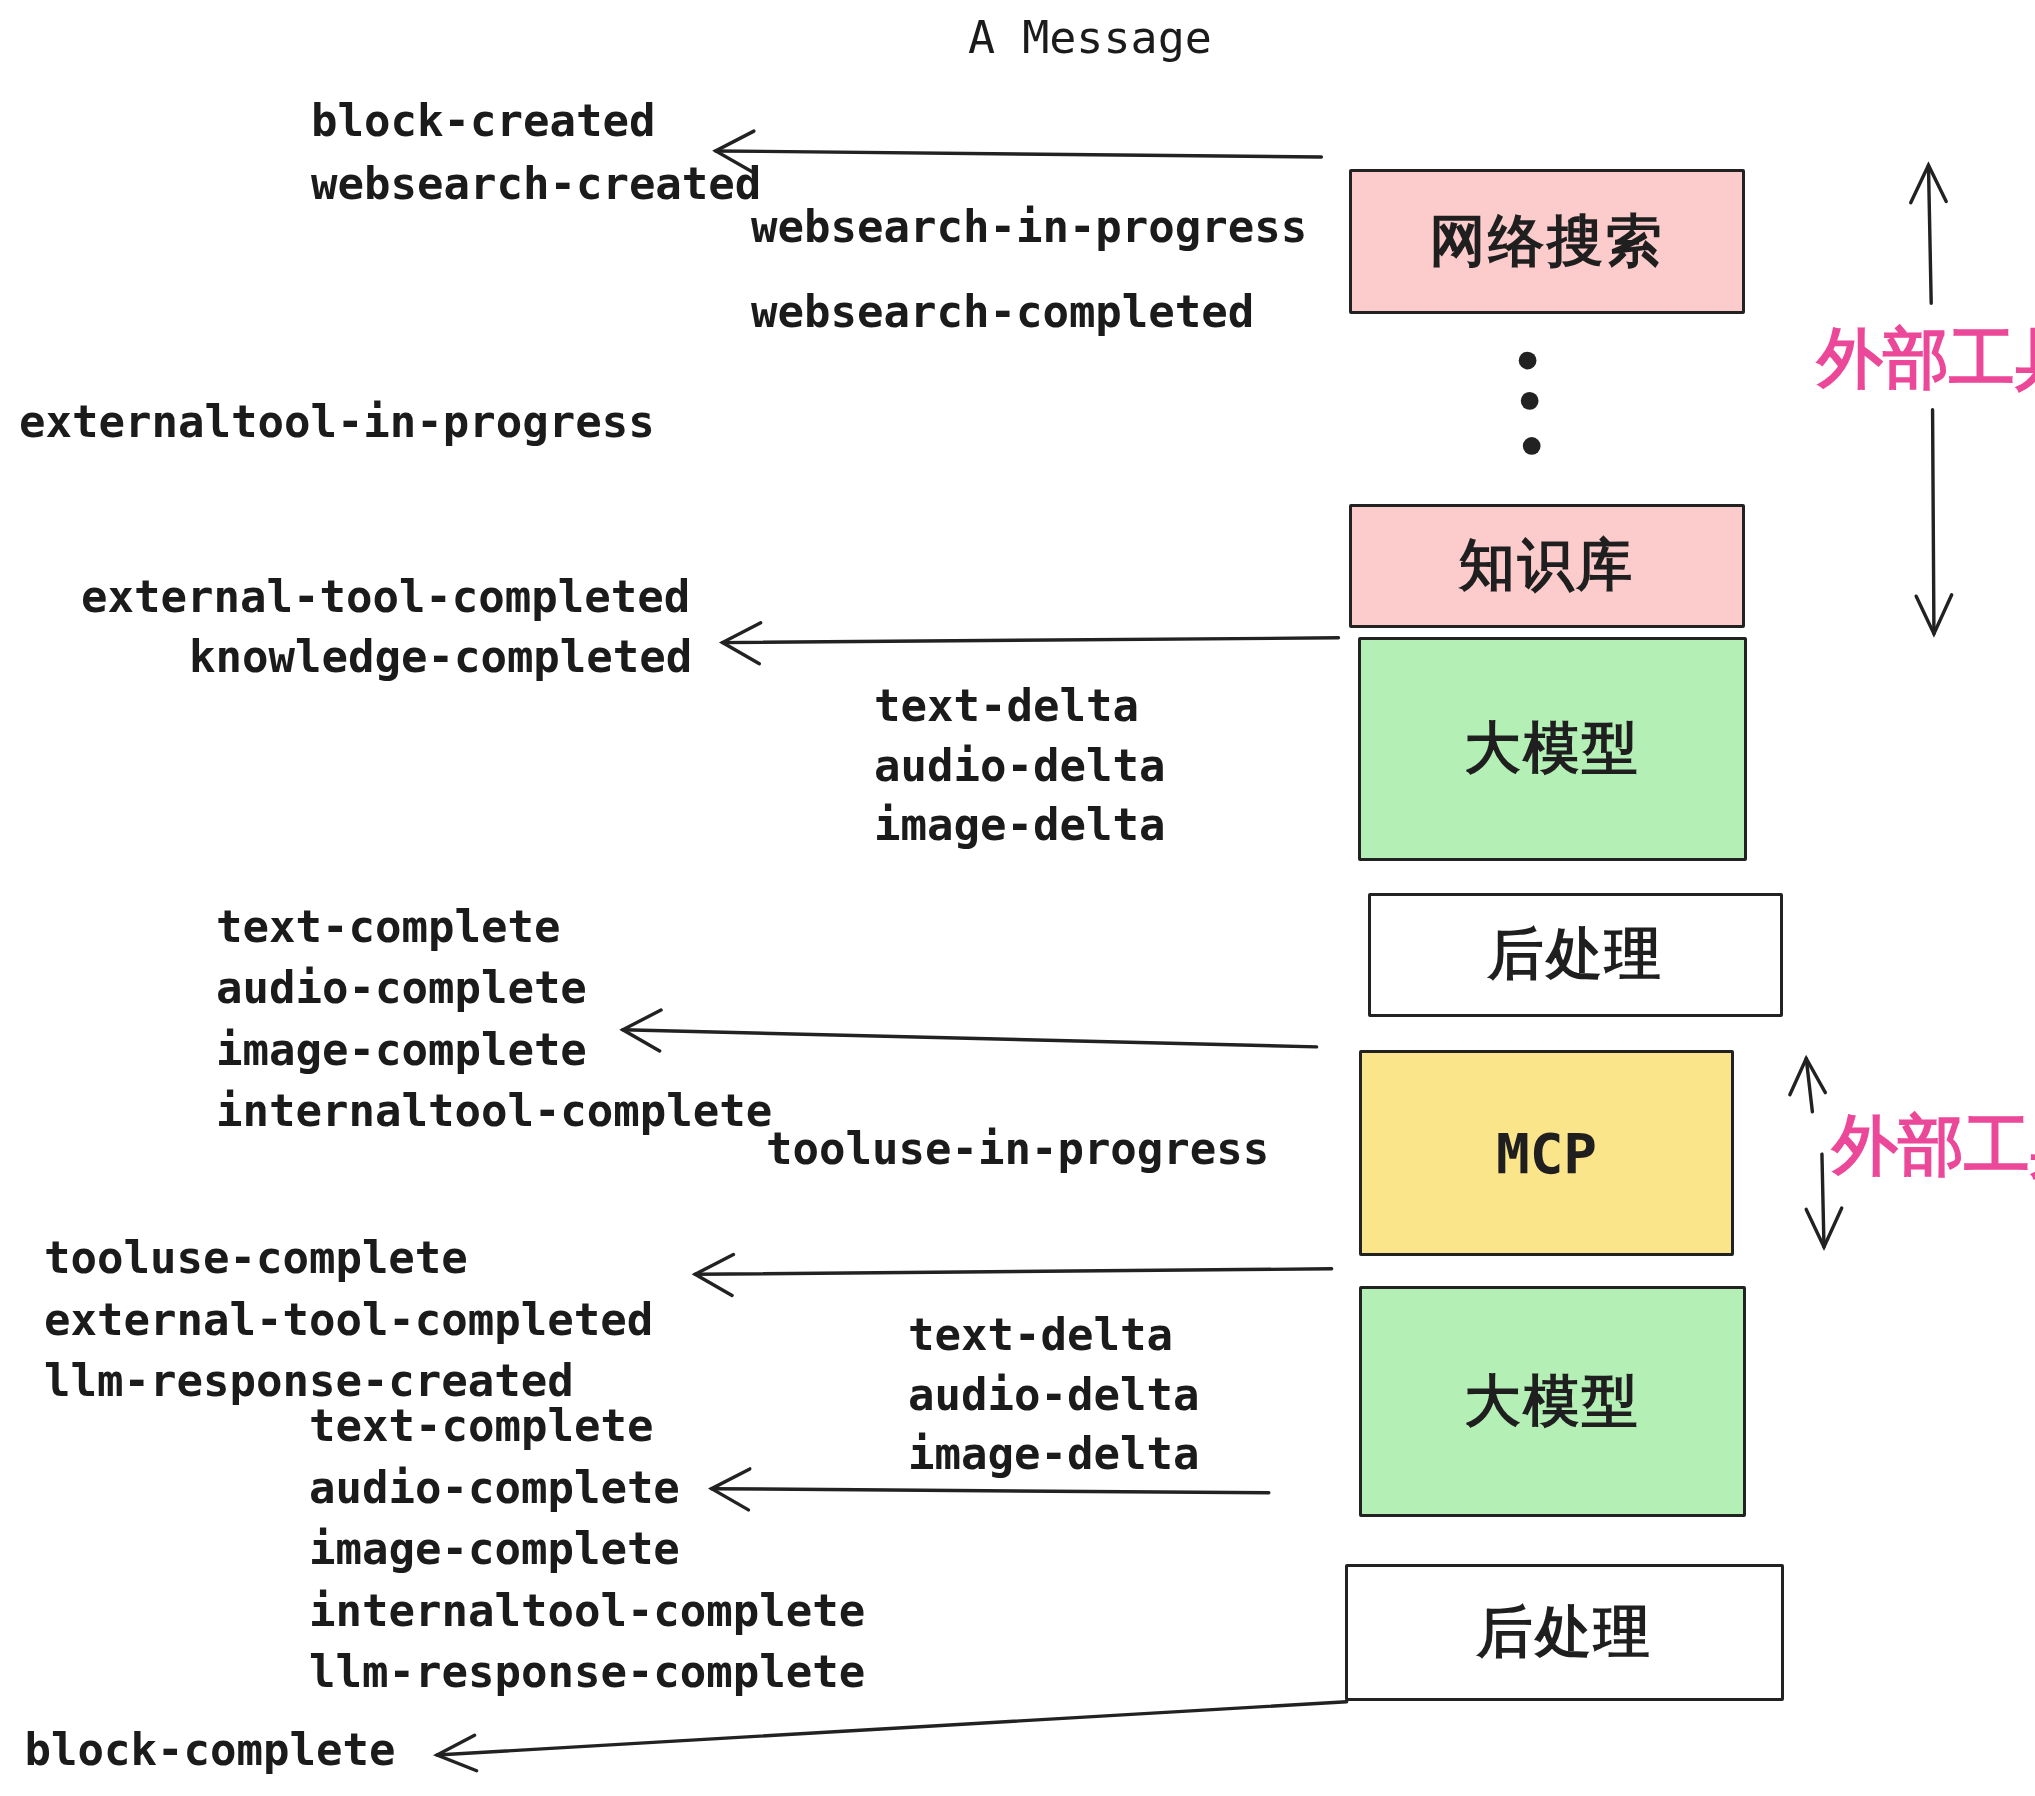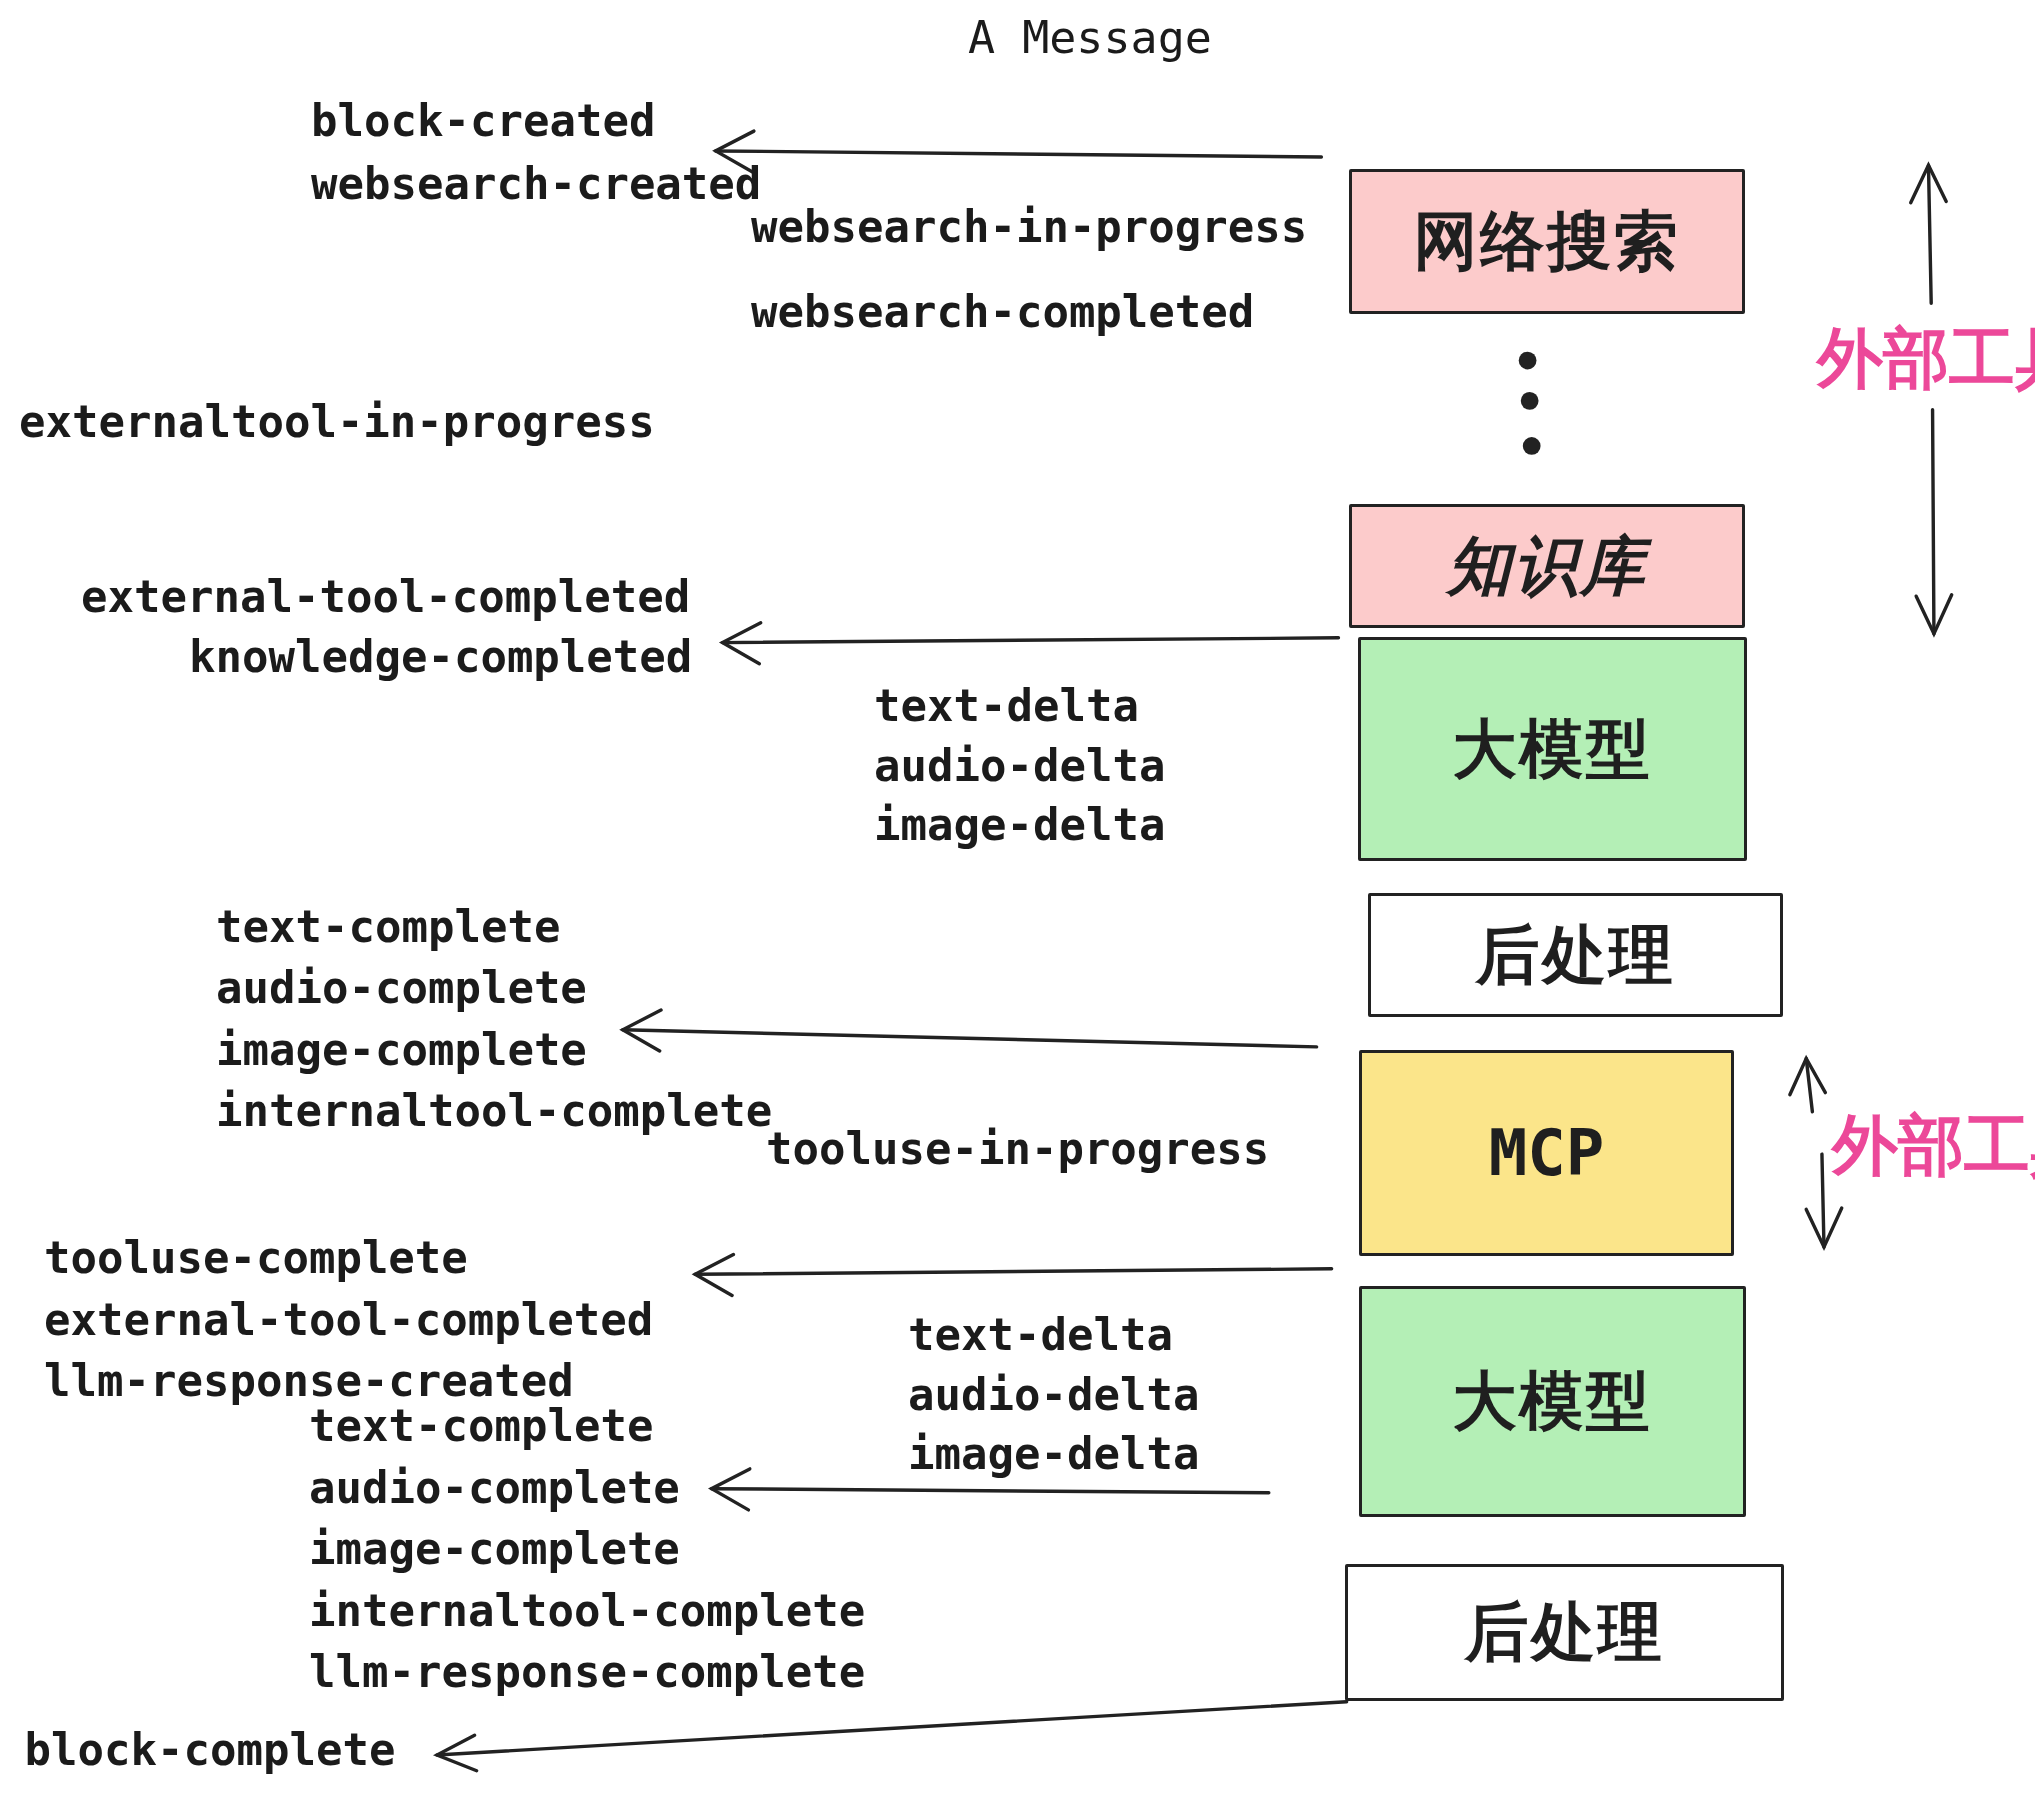--- a/index.html
+++ b/index.html
@@ -31,21 +31,21 @@
     position:absolute;
     border:3.4px solid #222222;
     border-radius:2px;
     display:flex;
     align-items:center;
     justify-content:center;
     box-sizing:border-box;
   }
   .node .node-label{
     font-family:"DejaVu Sans","Liberation Sans",sans-serif;
-    font-size:64px;
+    font-size:56px;
     font-weight:bold;
     color:#1f1f1f;
     letter-spacing:2.7px;
     white-space:nowrap;
   }
   .node .node-label.mono{
     font-family:"DejaVu Sans Mono","Liberation Mono",monospace;
     letter-spacing:0;
   }
   .side-label{
@@ -154,21 +154,21 @@
   <div class="evt" style="left:309px;top:1404px;">text-complete</div>
   <div class="evt" style="left:309px;top:1466px;">audio-complete</div>
   <div class="evt" style="left:309px;top:1527px;">image-complete</div>
   <div class="evt" style="left:309px;top:1589px;">internaltool-complete</div>
   <div class="evt" style="left:309px;top:1650px;">llm-response-complete</div>
   <div class="evt" style="left:24.6px;top:1728px;">block-complete</div>
 
   <div class="node" style="left: 1349px; top: 169px; width: 396px; height: 145px; background: rgb(252, 203, 203);">
     <span class="node-label">网络搜索</span>
   </div>
-  <div class="node" style="left: 1349px; top: 504px; width: 396px; height: 124px; background: rgb(252, 203, 203); font-style: italic;">
+  <div class="node" style="left: 1349px; top: 504px; width: 396px; height: 124px; background: rgb(252, 203, 203);">
     <span class="node-label">知识库</span>
   </div>
   <div class="node" style="left: 1358px; top: 637px; width: 389px; height: 224px; background: rgb(180, 239, 182);">
     <span class="node-label">大模型</span>
   </div>
   <div class="node" style="left: 1368px; top: 893px; width: 415px; height: 124px; background: rgb(255, 255, 255);">
     <span class="node-label">后处理</span>
   </div>
   <div class="node" style="left: 1359px; top: 1050px; width: 375px; height: 206px; background: rgb(251, 229, 138);">
     <span class="node-label mono">MCP</span>

